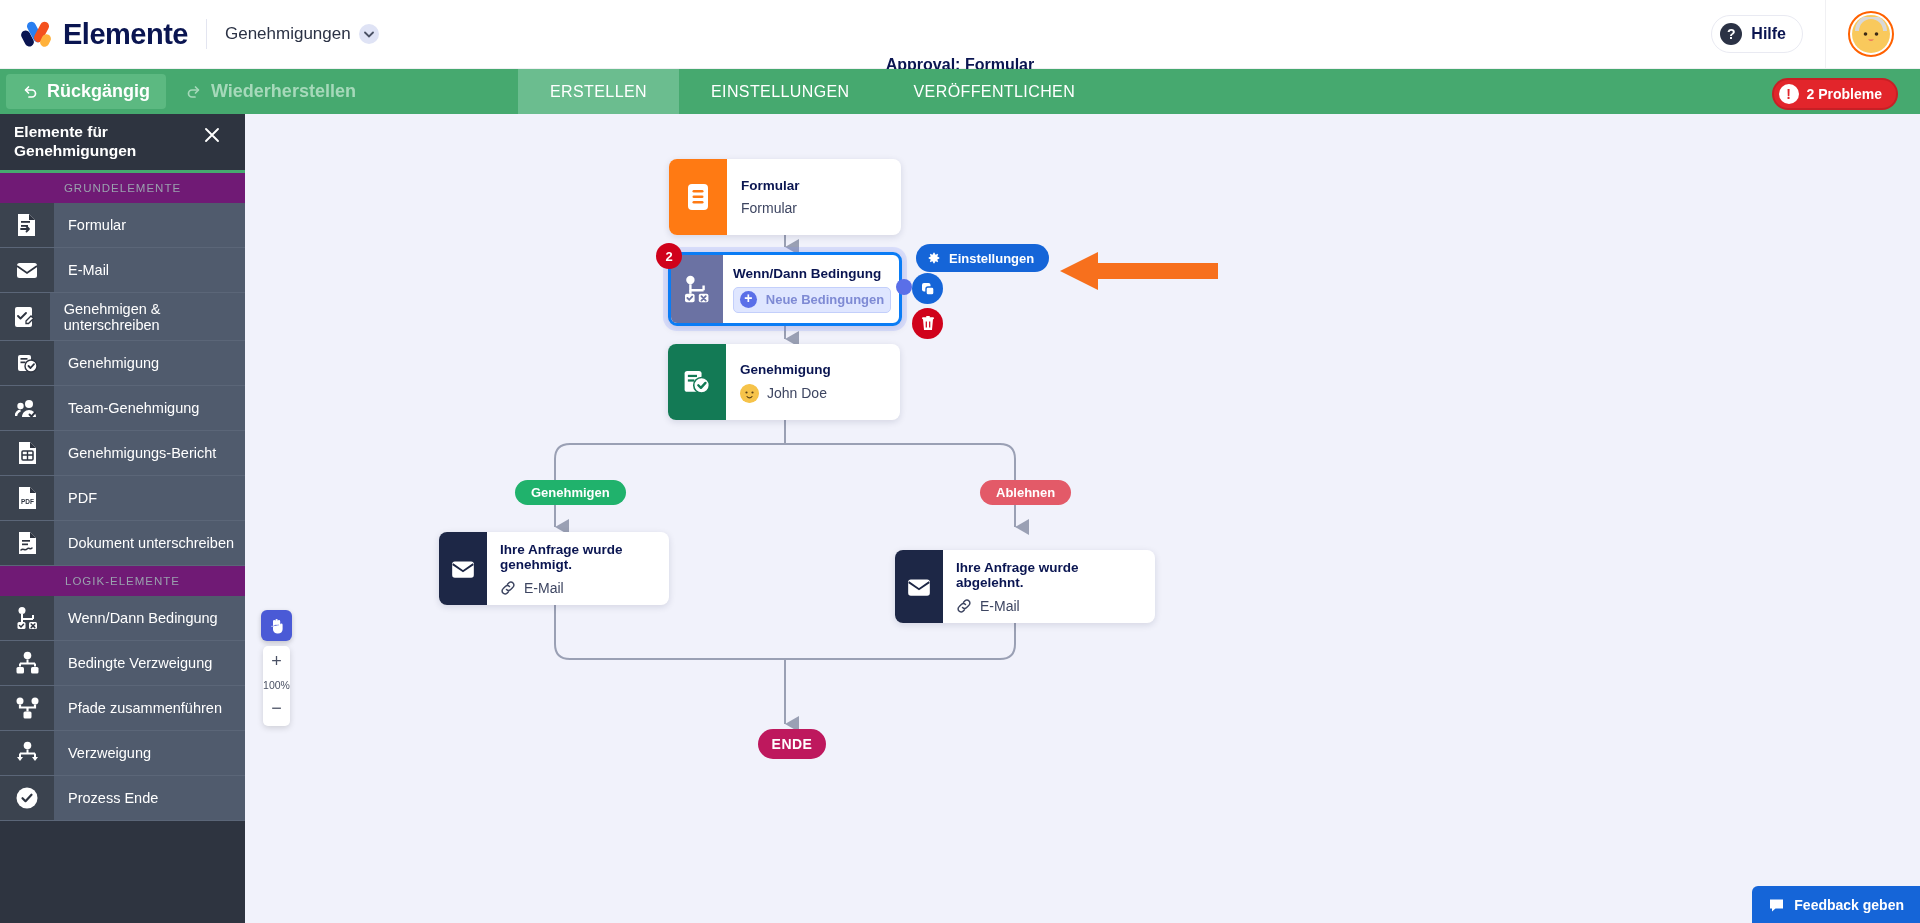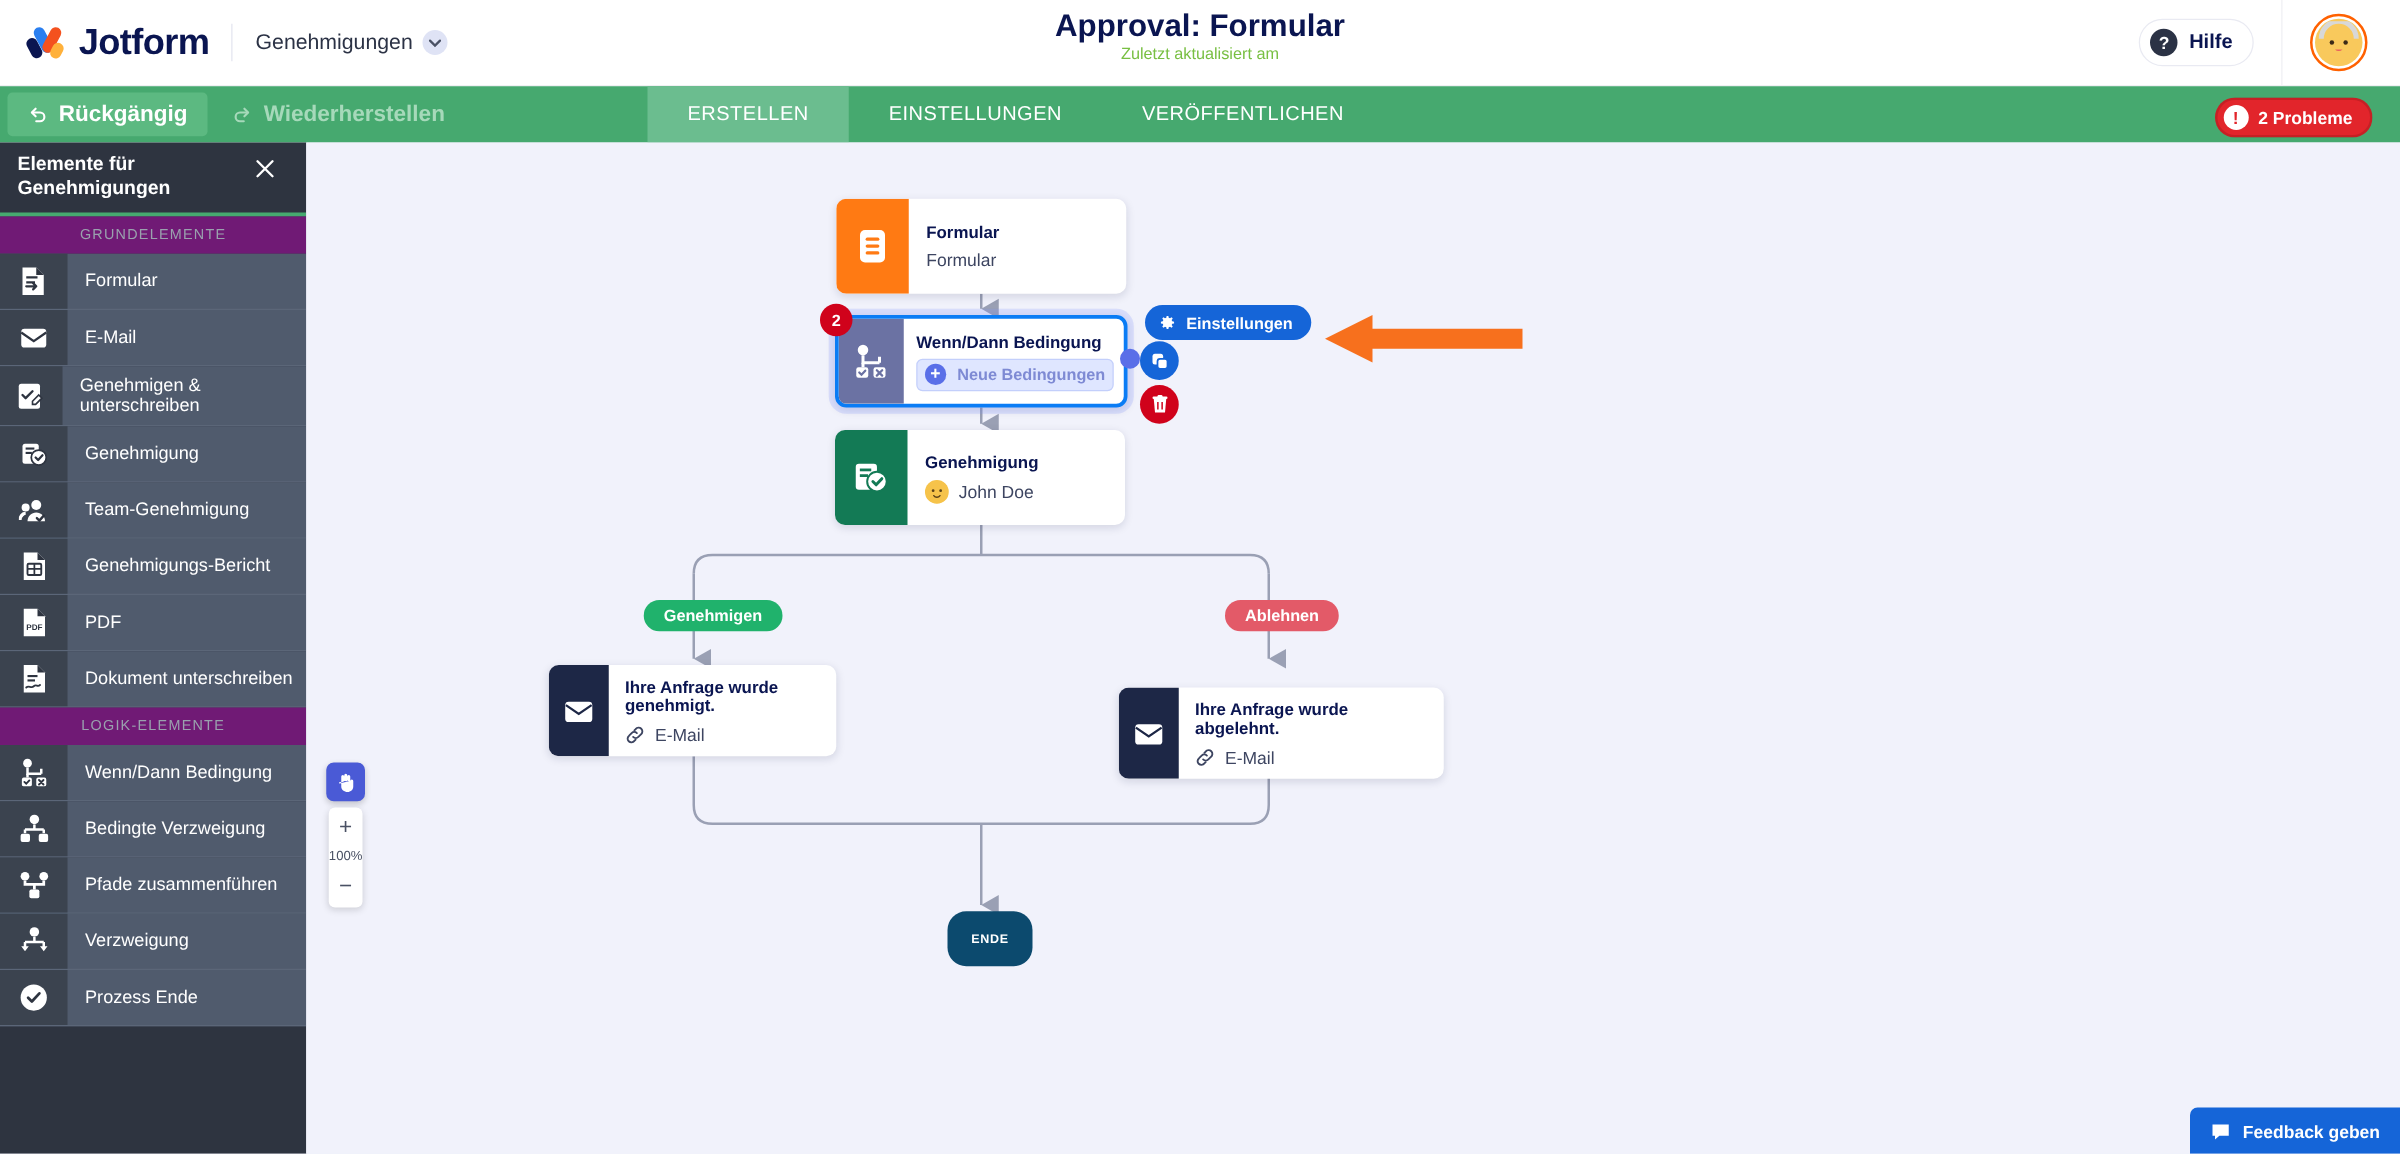--- a/index.html
+++ b/index.html
@@ -28,21 +28,21 @@
     font-size: 17px; color: #2b3245; cursor: pointer;
   }
   .chev-circle {
     width: 20px; height: 20px; border-radius: 50%;
     background: #dfe3f5; display: flex; align-items: center; justify-content: center;
   }
   .center-title {
     position: absolute; left: 0; right: 0; top: 8px;
     text-align: center; pointer-events: none;
   }
-  .center-title h1 { font-size: 25px; color: #0a1551; font-weight: bold; line-height: 26px; }
+  .center-title h1 { font-size: 16px; color: #0a1551; font-weight: bold; line-height: 26px; margin-top: 44px; }
   .center-title .sub { font-size: 13px; color: #78bf42; line-height: 18px; }
   .top-right { margin-left: auto; display: flex; align-items: center; height: 100%; }
   .help-btn {
     display: flex; align-items: center; gap: 9px;
     border: 1px solid #e9eaf2; border-radius: 20px;
     padding: 7px 16px 7px 8px; cursor: pointer; background: #fff;
   }
   .qmark {
     width: 22px; height: 22px; border-radius: 50%; background: #2b3245;
     color: #fff; font-size: 14px; font-weight: bold;
@@ -217,24 +217,24 @@
               box-shadow: 0 2px 7px rgba(16,25,60,0.13); overflow: hidden; }
   .mailnode .nico { width: 48px; background: #1d2746; display: flex; align-items: center; justify-content: center; }
   .mailnode .nbody { flex: 1; padding: 11px 13px; display: flex; flex-direction: column; justify-content: center; }
   .mailnode .ntitle { font-size: 13.5px; font-weight: bold; color: #0a1551; }
   .mailnode .nsub { font-size: 14px; color: #3d4561; margin-top: 8px; display: flex; align-items: center; gap: 8px; }
   #node-mail-appr { left: 194px; top: 418px; width: 230px; height: 73px; }
   #node-mail-rej  { left: 650px; top: 436px; width: 260px; height: 73px; }
 
   
   #node-end {
-    position: absolute; left: 513px; top: 615px; width: 68px; height: 44px;
-    background: #0c4a6e; color: #fff; border-radius: 15px;
+    position: absolute; left: 513px; top: 615px; width: 68px; height: 30px;
+    background: #be185d; color: #fff; border-radius: 15px;
     display: flex; align-items: center; justify-content: center;
-    font-size: 10px; font-weight: bold; letter-spacing: 0.5px;
+    font-size: 14px; font-weight: bold; letter-spacing: 0.5px;
   }
 
   
   .pan-btn {
     position: absolute; left: 16px; top: 496px; width: 31px; height: 31px;
     border-radius: 6px; background: #4a5ad6; display: flex;
     align-items: center; justify-content: center; cursor: pointer;
     box-shadow: 0 2px 5px rgba(0,0,0,0.2);
   }
   .zoom-stack {
@@ -264,21 +264,21 @@
   <div class="topbar">
     <div class="brand">
       <span class="logo-mark">
         <svg width="34" height="34" viewBox="0 0 34 34">
           <rect x="3" y="13" width="9" height="17" rx="4.5" fill="#0a1551" transform="rotate(-28 7.5 21.5)"></rect>
           <rect x="10" y="4" width="9" height="22" rx="4.5" fill="#2a7ff0" transform="rotate(-28 14.5 15)"></rect>
           <rect x="17" y="4" width="9" height="22" rx="4.5" fill="#f4511e" transform="rotate(28 21.5 15)"></rect>
           <rect x="21" y="17" width="9" height="13" rx="4.5" fill="#ffb13b" transform="rotate(28 25.5 23.5)"></rect>
         </svg>
       </span>
-      <span class="logo-text">Jotform</span>
+      <span class="logo-text">Elemente</span>
     </div>
     <div class="brand-divider"></div>
     <div class="prod-switch">
       <span>Genehmigungen</span>
       <span class="chev-circle">
         <svg width="10" height="7" viewBox="0 0 10 7">
             <path d="M1 1.5l4 4 4-4" stroke="#4a5164" stroke-width="1.8" fill="none" stroke-linecap="round"></path>
           </svg>
       </span>
     </div>

